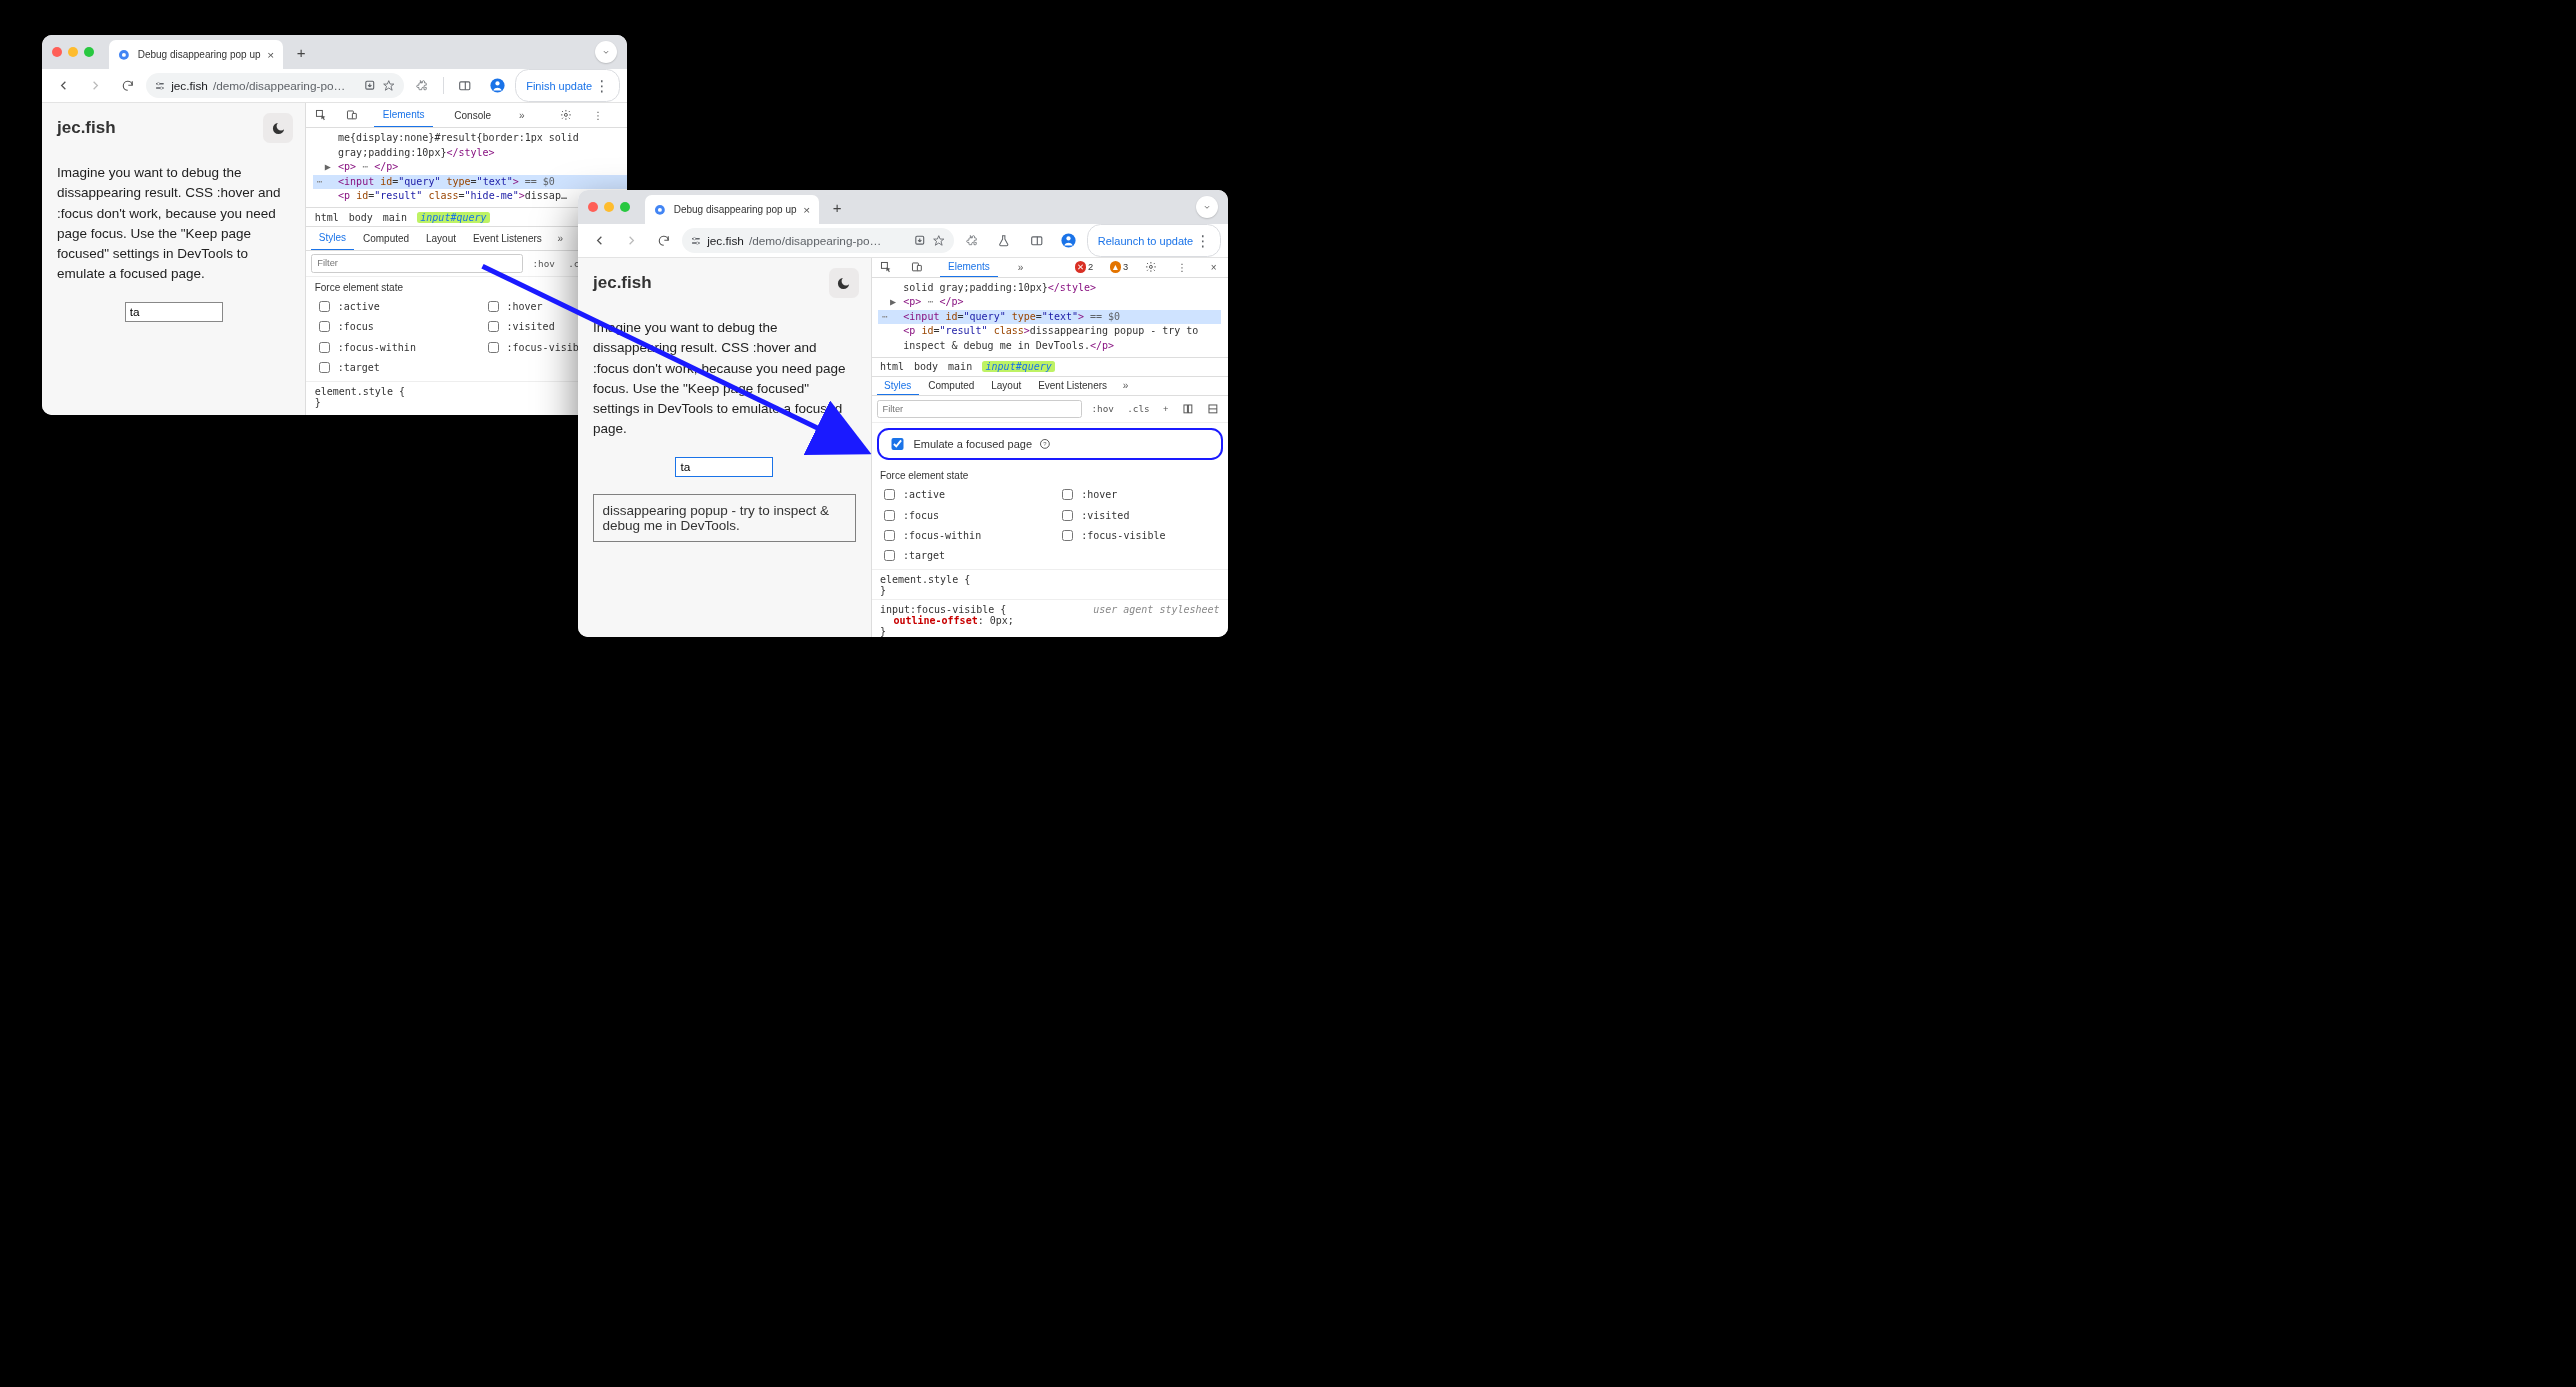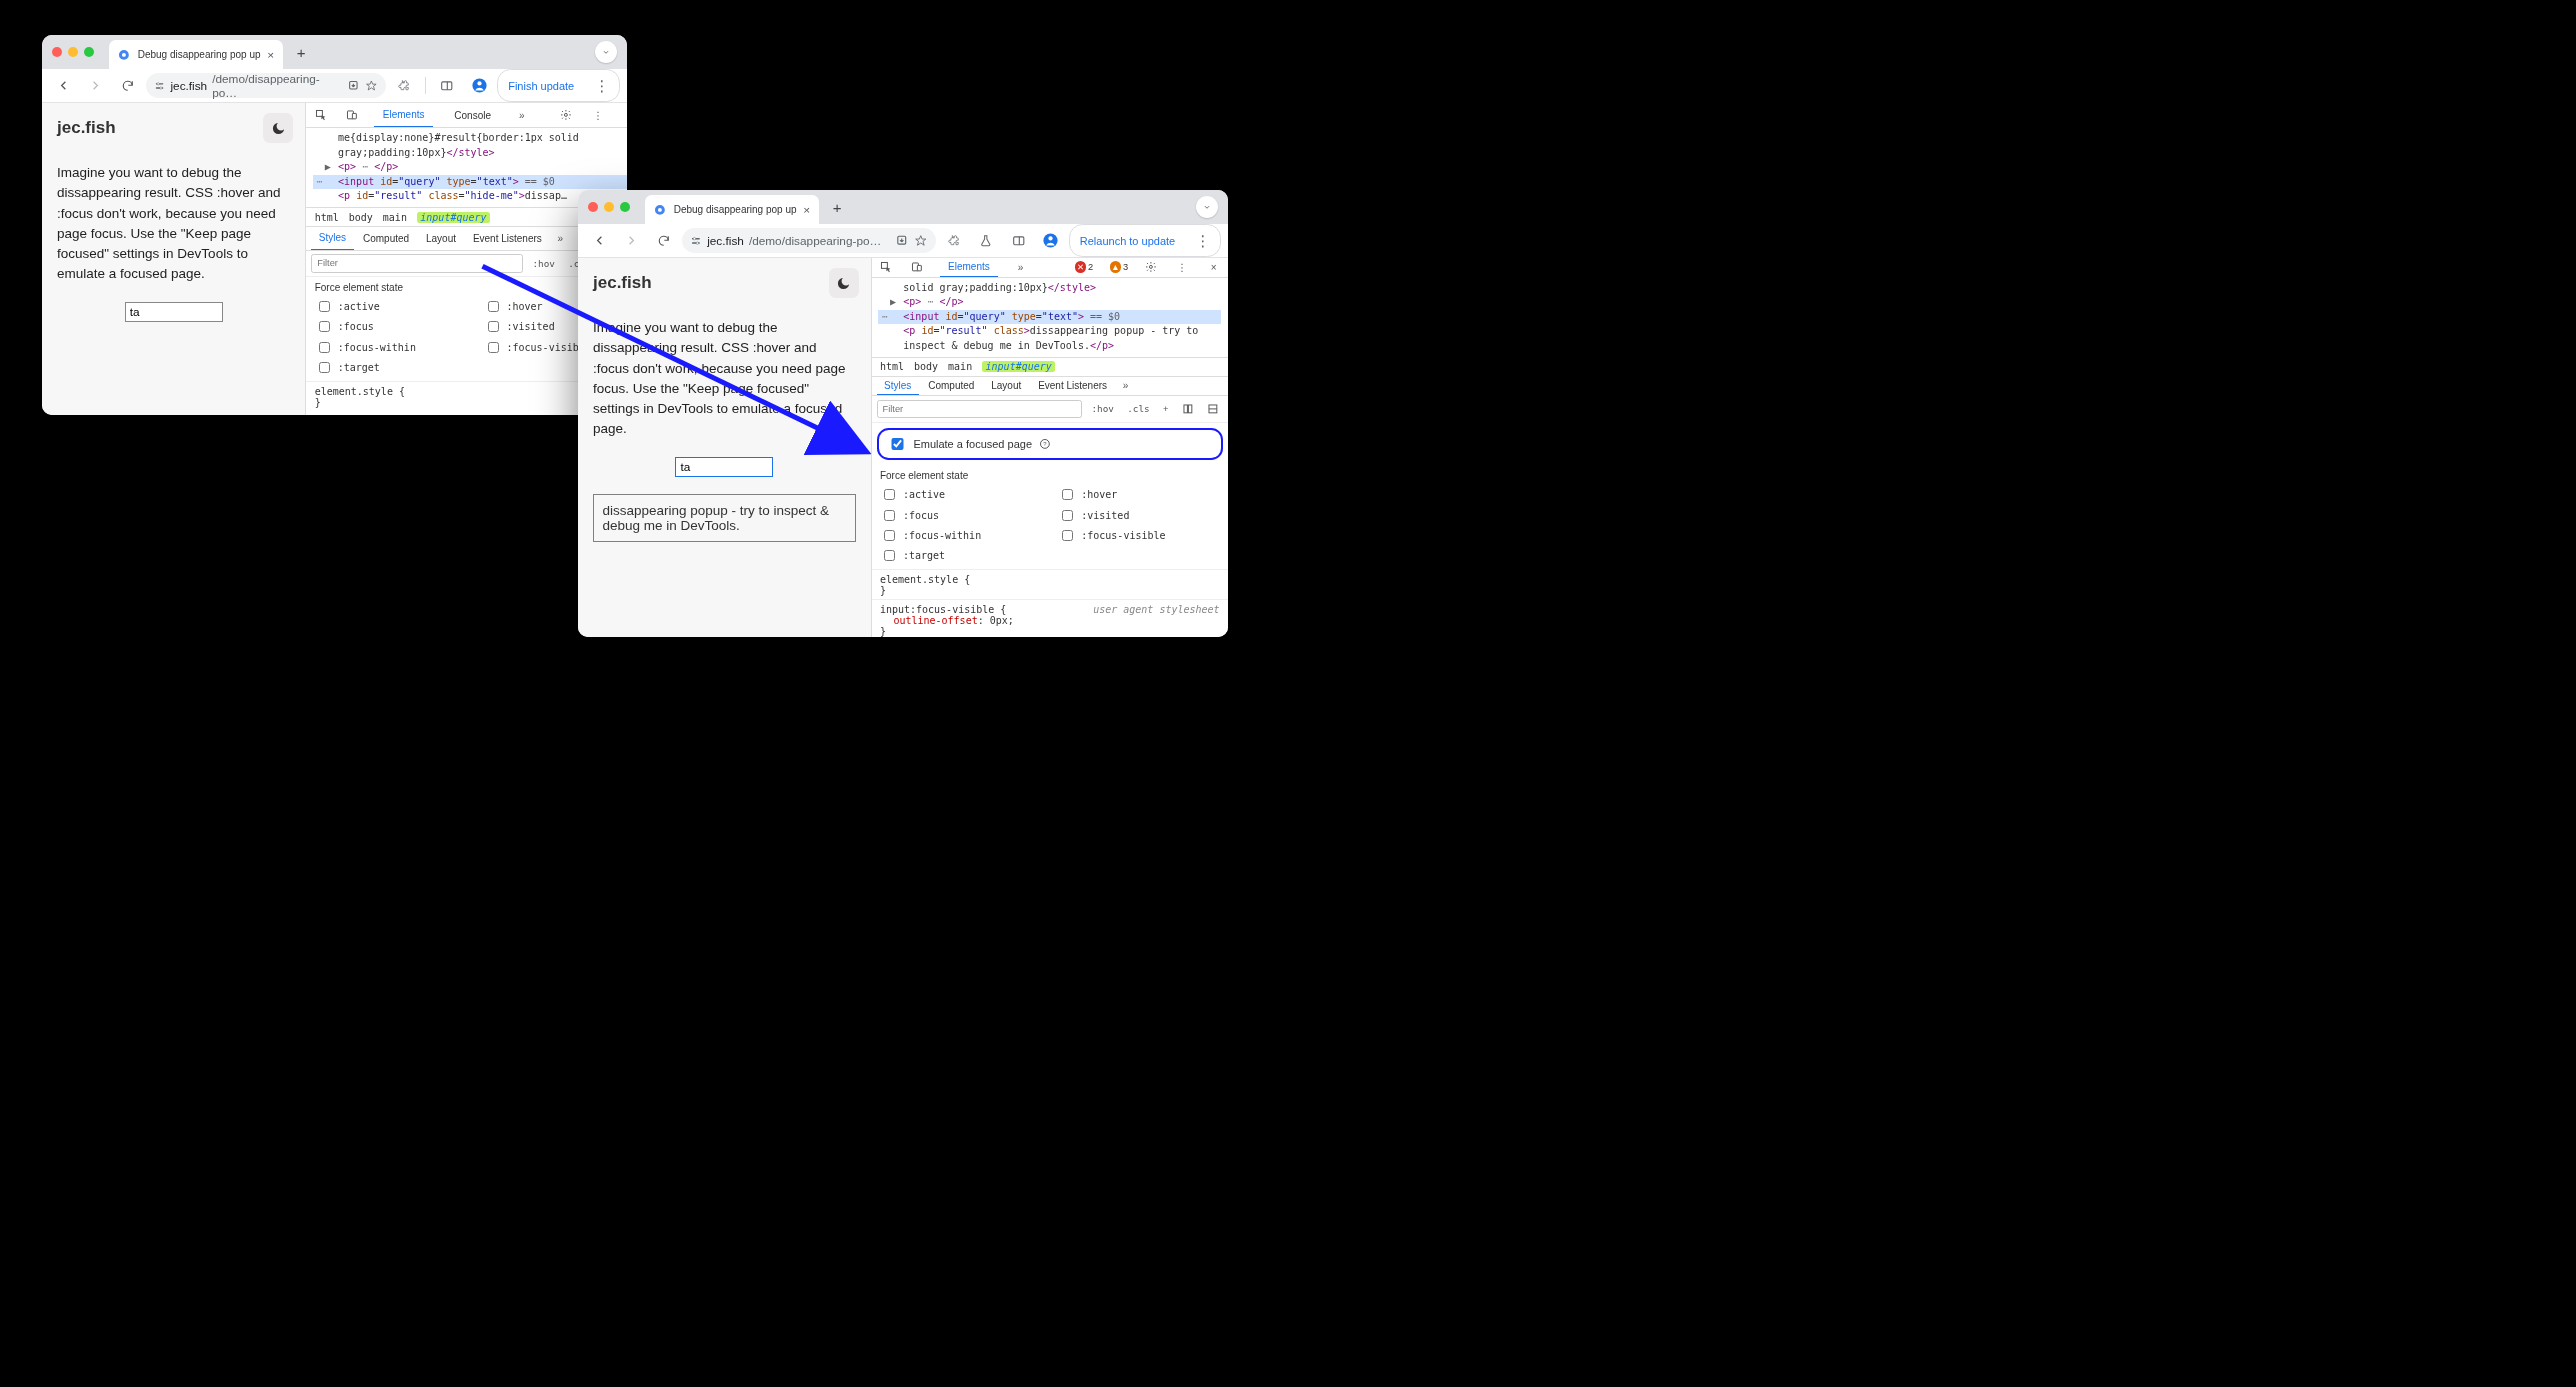--- a/index.html
+++ b/index.html
@@ -87,21 +87,21 @@
   .urlbox .host { color:#202124;}
   .urlbox .path { color:#5f6368;}
   .pill-btn {
     height: 33px;
     border: 0.8px solid #dadce0;
     border-radius: 13.5px;
     background:#fff;
     padding: 14px 10px;
     display:flex;
     align-items:center;
-    gap:20px;
+    gap:2px;
     font-size:11px;
     cursor:pointer;
     color:#1a73e8;
   }
   .pill-btn .more { font-size:15px; color:#5f6368;}
   .sep { width:0.8px; height:17px; background:#dadce0; margin:0 3.4px;}
 
   
   .content { flex:1; display:flex; overflow:hidden;}
   .page {
@@ -168,21 +168,21 @@
 
   .force-section { padding:5px 8.4px; font-size:10px;}
   .force-title { margin-bottom:5px; color:#333;}
   .force-grid { display:grid; grid-template-columns:1fr 1fr; gap:3.4px 17px;}
   .force-item { display:flex; align-items:center; gap:5px;}
   .force-item input{ width:11px; height:11px;}
 
   .style-block { padding:3.4px 8.4px; font-size:10px; border-top:0.8px solid #eee;}
   .style-block .sel-text{ color:#333;}
   .style-block .prop{ padding-left:13.5px;}
-  .style-block .prop-name{ color:#c80000;}
+  .style-block .prop-name{ color:#c80000;font-weight:bold;}
   .style-block .prop-val{ color:#333;}
   .ua-src { float:right; color:#888; font-style:italic;}
 
   
   .arrow-ann {
     position:absolute;
     left: 478px;
     top: 262px;
     width: 397px;
     height: 194px;

